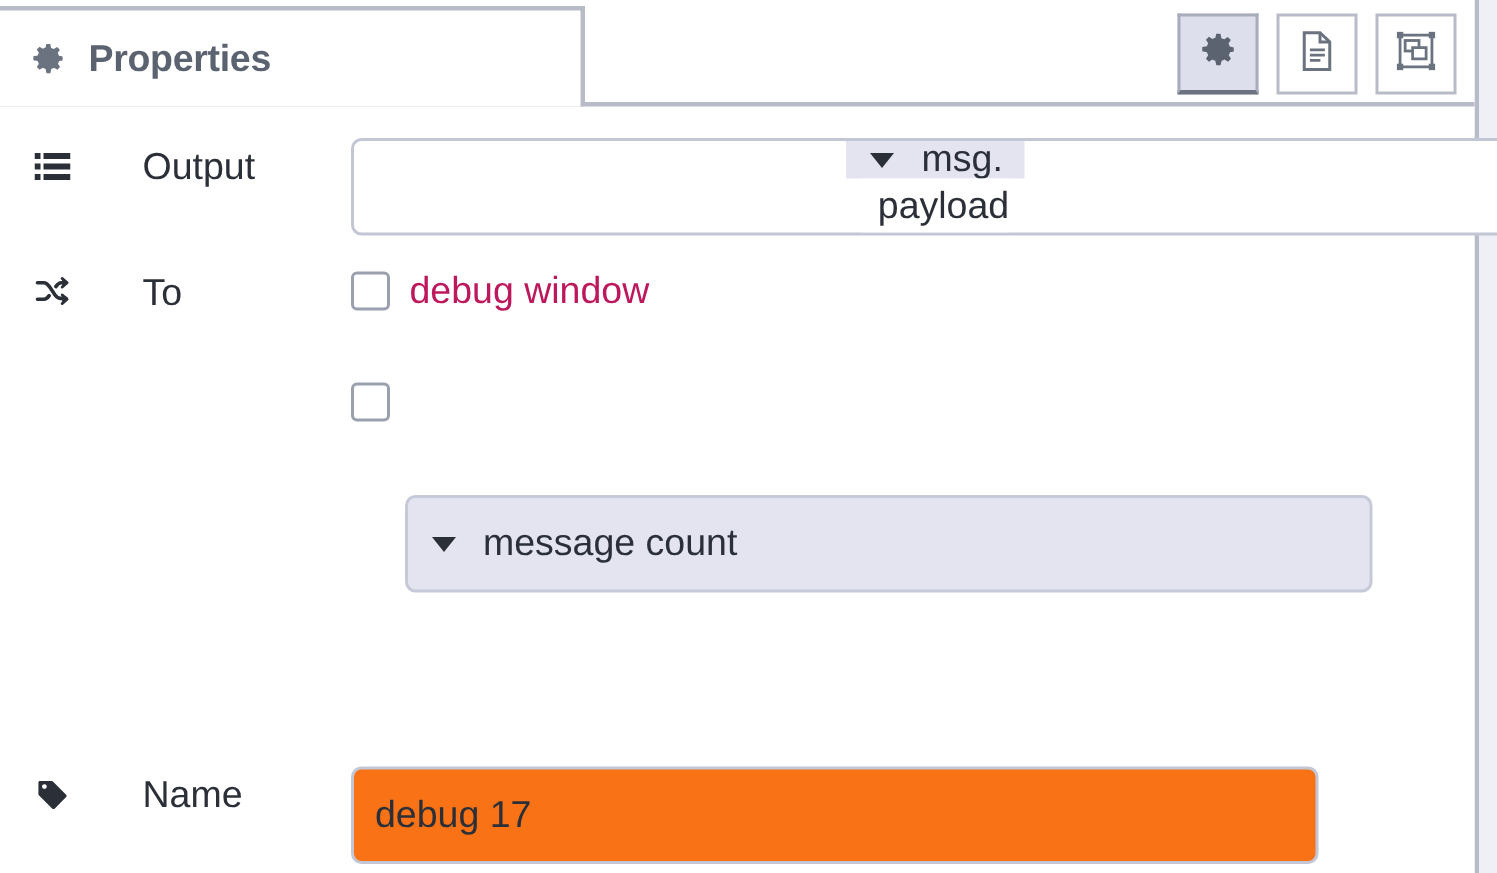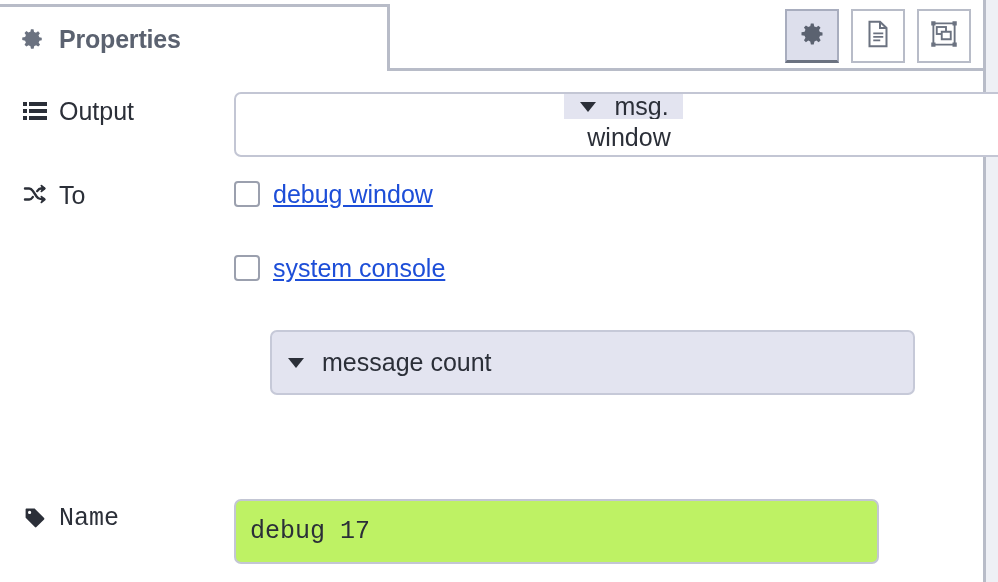--- a/index.html
+++ b/index.html
@@ -131,31 +131,32 @@
   .form-row {
     position: absolute;
     left: 0;
     width: 983px;
     display: flex;
     flex-direction: row;
     align-items: flex-start;
   }
   .row-output  { top: 21px; }
   .row-to      { top: 105px; }
-  .row-name    { top: 428px; font-family: Liberation Mono, monospace; }
+  .row-name    { top: 440px; }
 
   .row-label {
     width: 234px;
     flex: 0 0 234px;
     display: flex;
     flex-direction: row;
     align-items: center;
     padding-left: 22px;
     box-sizing: border-box;
     height: 38px;
+    gap: 36px;
   }
   .row-label .label-icon {
     width: 26px;
     height: 24px;
     margin-right: 11px;
     display: inline-flex;
     align-items: center;
     justify-content: center;
     flex: 0 0 auto;
   }
@@ -242,24 +243,23 @@
     display: flex;
     align-items: center;
     justify-content: center;
   }
   .cbox.checked {
     background: #3b7ef0;
     border-color: #3b7ef0;
   }
   .cbox-label {
     font-size: 25px;
-    color: #1d4ed8;
+    color: #be185d;
     line-height: 1;
     white-space: nowrap;
-    text-decoration: underline;
   }
 
   
   .select-box {
     width: 645px;
     height: 65px;
     border: 2px solid #c6c9d8;
     border-radius: 7px;
     background: #e3e4f0;
     box-sizing: border-box;
@@ -276,21 +276,21 @@
     line-height: 1;
     white-space: nowrap;
   }
 
   
   .text-input {
     width: 645px;
     height: 65px;
     border: 2px solid #c3c6d4;
     border-radius: 7px;
-    background: #bef264;
+    background: #f97316;
     box-sizing: border-box;
     display: flex;
     align-items: center;
     padding-left: 14px;
     font-size: 25px;
     color: #2b2f38;
     cursor: text;
   }
 
   .checkbox-group { padding-top: 2px; }
@@ -369,21 +369,21 @@
             </svg>
           </span>
           <span class="label-text">Output</span>
         </div>
         <div class="row-field">
           <div class="typed-input">
             <div class="typed-prefix">
               <span class="caret-down"></span>
               <span class="typed-prefix-text">msg.</span>
             </div>
-            <div class="typed-value" placeholder="">window</div>
+            <div class="typed-value" placeholder="">payload</div>
           </div>
         </div>
       </div>
 
       <div class="form-row row-to">
         <div class="row-label">
           <span class="label-icon">
             <svg width="24" height="22" viewBox="0 0 24 22" fill="none" stroke="#2b2f38" stroke-width="2.4" stroke-linecap="round" stroke-linejoin="round">
               <path d="M2 4.5h4.2c1.6 0 2.6 1 3.6 2.4l3.8 5.6c1 1.4 2 2.4 3.6 2.4H21"></path>
               <path d="M2 15.5h4.2c1.6 0 2.6-1 3.6-2.4"></path>
@@ -397,21 +397,20 @@
 
         <div class="row-field checkbox-group">
 
           <div class="checkbox-row">
             <span class="cbox"></span>
             <span class="cbox-label">debug window</span>
           </div>
 
           <div class="checkbox-row">
             <span class="cbox"></span>
-            <span class="cbox-label">system console</span>
           </div>
 
 
           <div class="select-wrap">
             <div class="select-box">
               <span class="caret-down"></span>
               <span class="select-text">message count</span>
             </div>
           </div>
 

